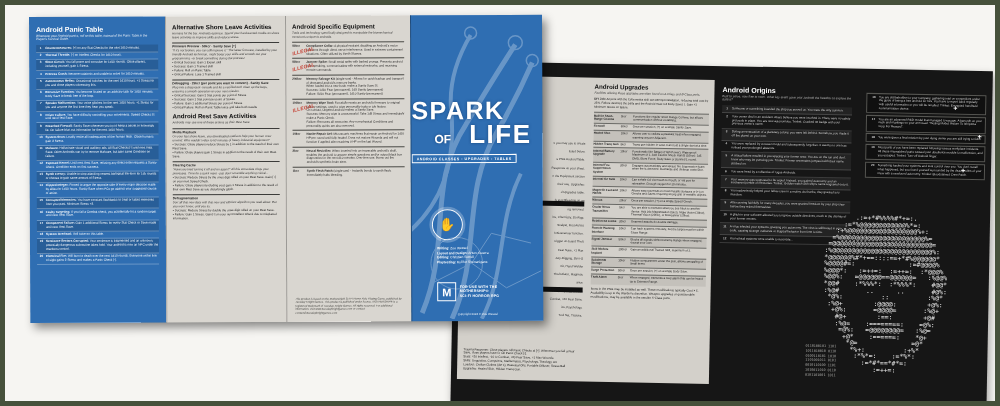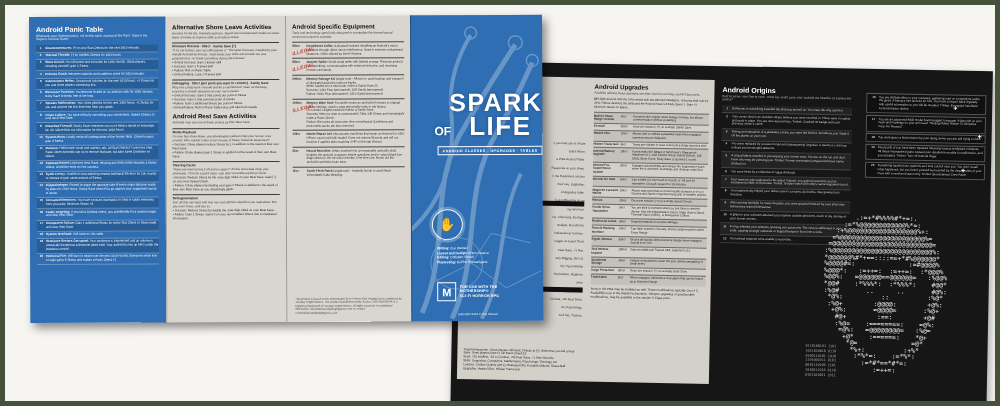--- a/index.html
+++ b/index.html
@@ -74,21 +74,21 @@
   .stamp{display:block;margin-top:2px;color:#c43326;font-weight:800;font-style:italic;
          font-size:5px;letter-spacing:.2px;transform:rotate(-14deg);opacity:.9;}
   .edesc{flex:1;}
   .edesc b{font-weight:800;}
   .pre{white-space:pre-line;}
   .legal{position:absolute;left:8px;right:8px;bottom:7px;font-size:2.7px;line-height:3.4px;
          font-style:italic;color:#3d3d3a;}
   .p-cover{width:132px;background:#2f6eb2;color:#fff;position:relative;
            border-left:1px solid rgba(0,0,0,.3);overflow:hidden;}
   .cover-art{position:absolute;inset:0;}
-  .title-wrap{position:absolute;left:0;top:76px;width:100%;text-align:right;z-index:3;}
+  .title-wrap{position:absolute;left:0;top:84px;width:100%;text-align:left;z-index:3;}
   .t-spark{font-size:25px;font-weight:800;letter-spacing:1.5px;line-height:.9;
            text-shadow:0 0 3px rgba(20,60,110,.8);}
   .t-of-life{display:flex;justify-content:center;align-items:baseline;gap:18px;margin-top:1px;
            text-shadow:0 0 3px rgba(20,60,110,.8);margin-left:12px;}
   .t-of{font-size:12px;font-weight:800;}
   .t-life{font-size:26px;font-weight:800;letter-spacing:1.5px;line-height:.9;}
   .banner{display:inline-block;margin-top:3px;border:1px solid #fff;padding:1.6px 4px;
           font-size:3.7px;font-weight:700;letter-spacing:.5px;background:rgba(47,110,178,.6);}
   .stampcircle{position:absolute;left:20px;top:194px;width:29px;height:29px;border-radius:50%;
           border:1.4px solid rgba(255,255,255,.95);display:grid;place-items:center;z-index:3;

